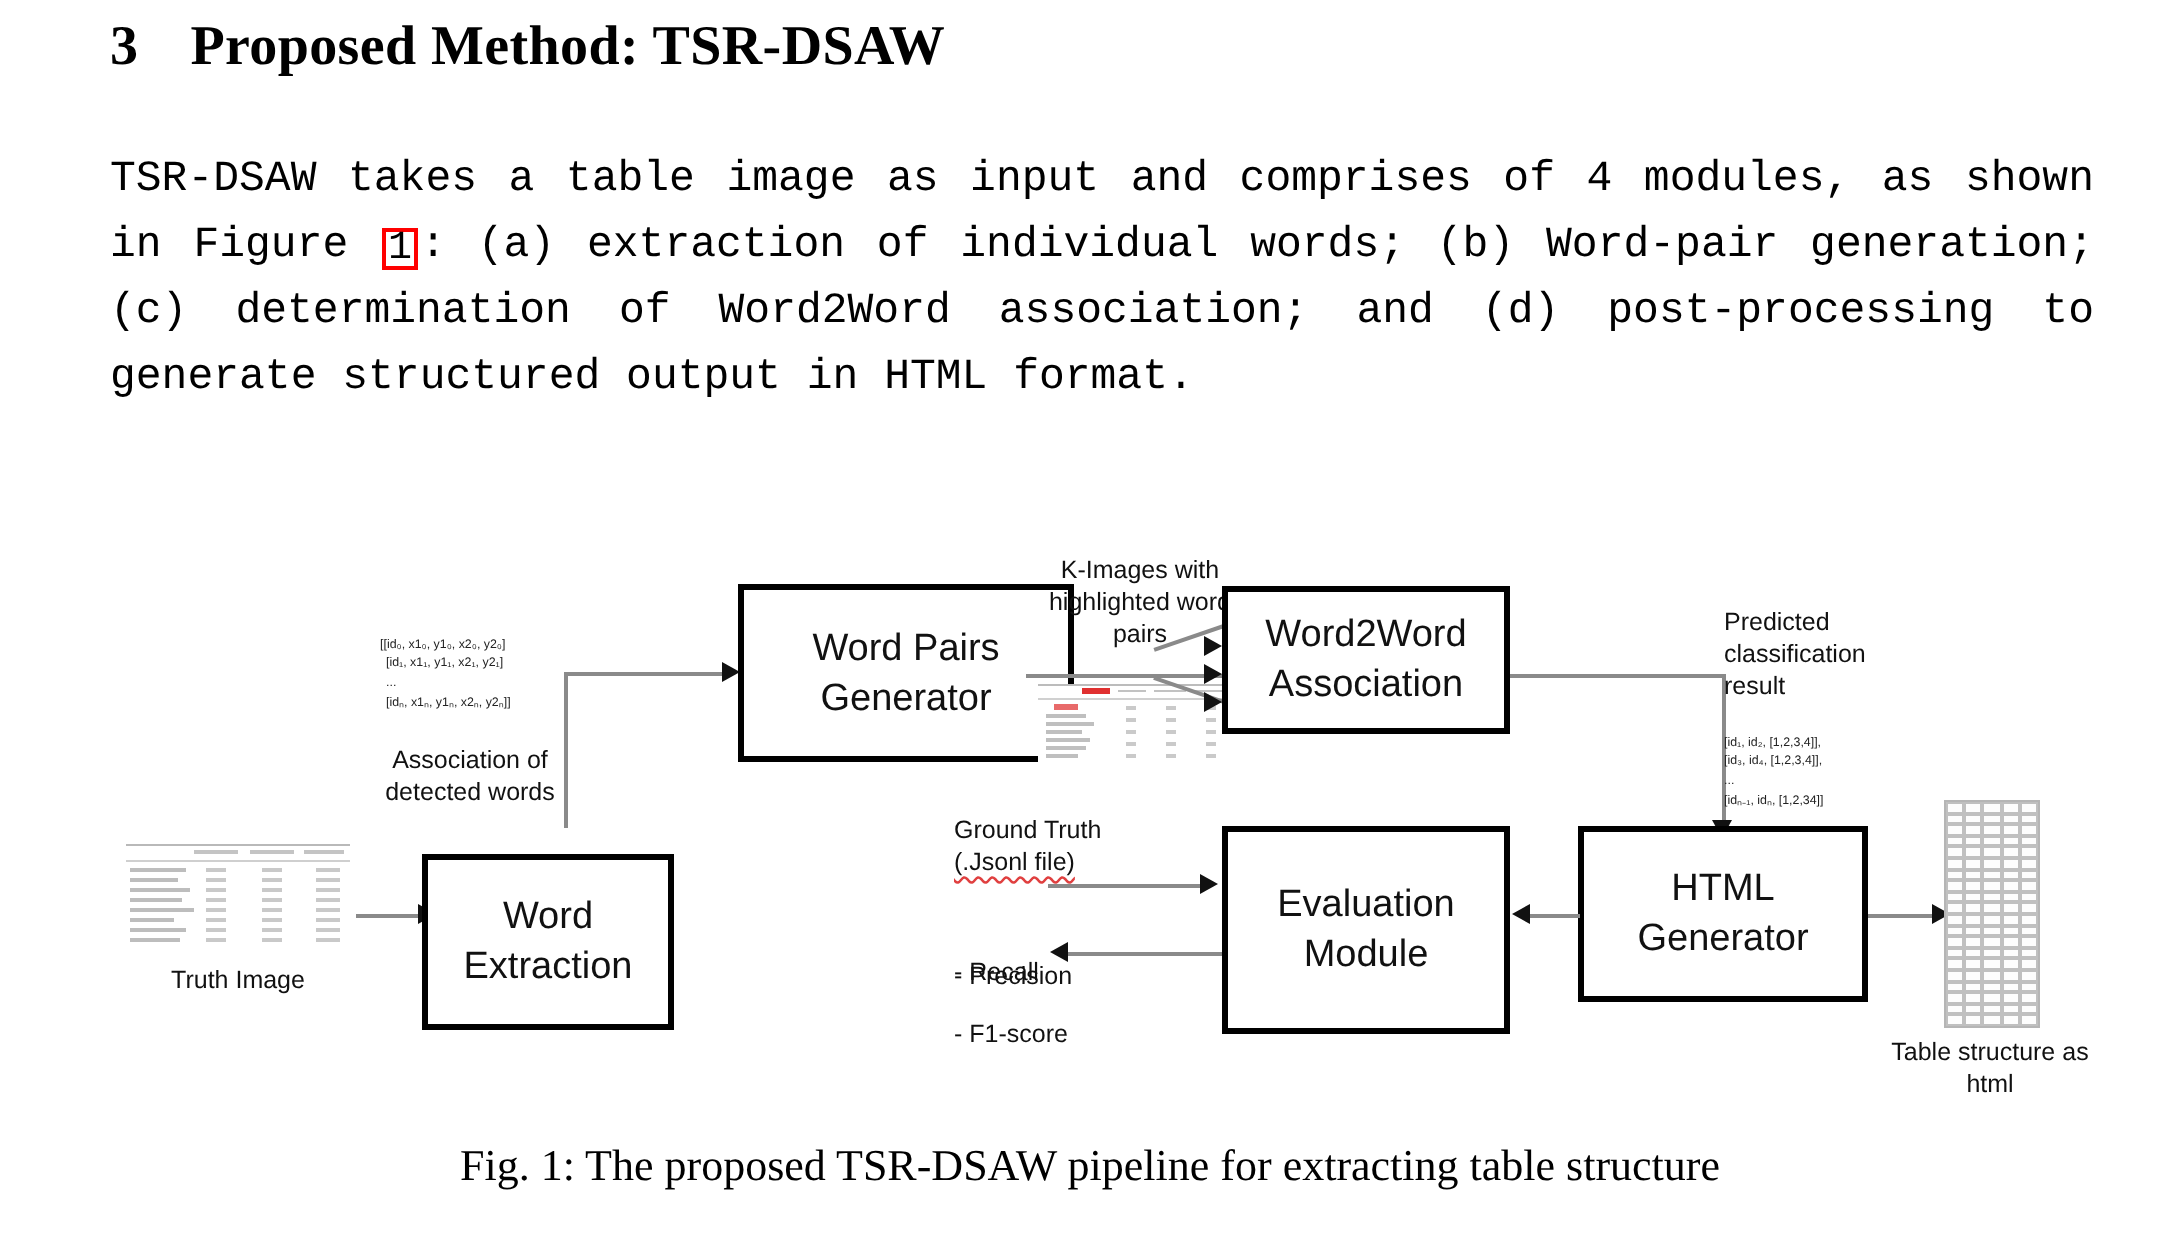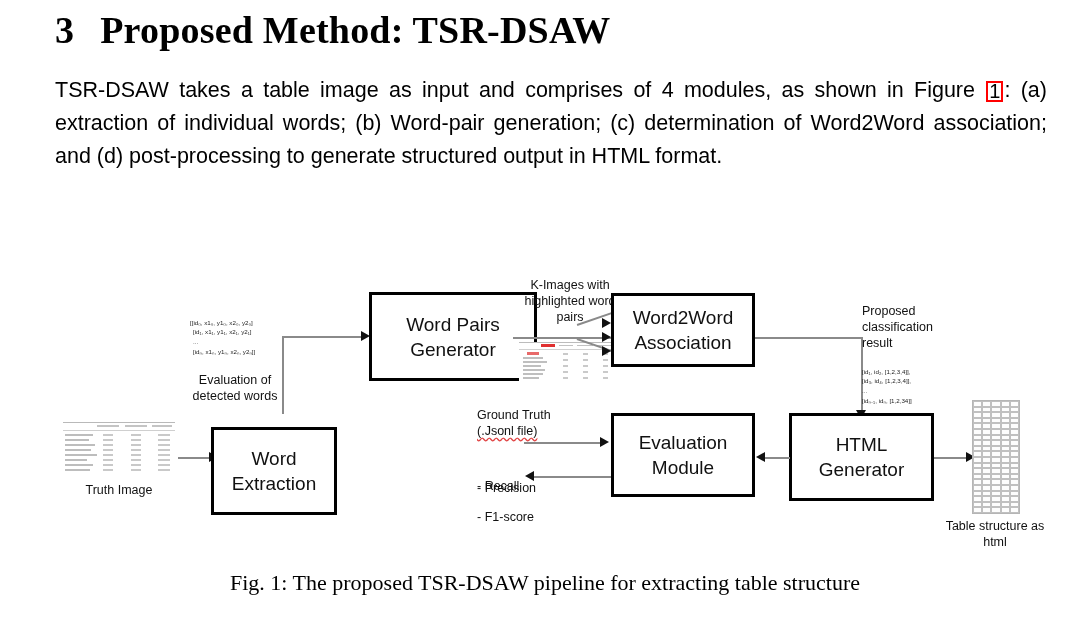--- a/index.html
+++ b/index.html
@@ -10,27 +10,27 @@
     color:#000;
     overflow:hidden;
     position:relative;
   }
   .page{position:relative;width:1090px;height:625px;}
 
   
   .heading{
     position:absolute;left:55px;top:8px;
     font-family:"Liberation Serif", serif;
-    font-weight:bold;font-size:38px;letter-spacing:.2px;
+    font-weight:bold;font-size:28px;letter-spacing:.2px;
     white-space:nowrap;
   }
   .heading .num{margin-right:26px;}
   .para{
     position:absolute;left:55px;top:74px;width:992px;
-    font-family:Liberation Sans, sans-serif;
+    font-family:Liberation Mono, monospace;
     font-size:21.5px;line-height:33px;
     text-align:justify;text-justify:inter-word;
   }
   .reflink{
     display:inline-block;
     border:2px solid #ff0000;
     line-height:17px;
     padding:0 1px;
     margin:0 1px;
     position:relative;top:1px;
@@ -160,21 +160,21 @@
 
     <div class="ln v" style="left:282px;top:86px;height:78px;"></div>
     <div class="ln h" style="left:282px;top:86px;width:84px;"></div>
     <div class="ar r" style="left:361px;top:81px;"></div>
 
     <div class="tiny" style="left:190px;top:69px;">[[id₀, x1₀, y1₀, x2₀, y2₀]</div>
     <div class="tiny" style="left:193px;top:78px;">[id₁, x1₁, y1₁, x2₁, y2₁]</div>
     <div class="tiny dots" style="left:193px;top:88px;">...</div>
     <div class="tiny" style="left:193px;top:98px;">[idₙ, x1ₙ, y1ₙ, x2ₙ, y2ₙ]]</div>
     <div class="note c" style="left:165px;top:122px;width:140px;">
-      <span>Evaluation of</span><br>
+      <span>Association of</span><br>
       <span>detected words</span>
     </div>
 
     <div class="box" style="left:369px;top:42px;width:168px;height:89px;">
       <span>
         <span>Word Pairs</span><br>
         <span>Generator</span>
       </span>
     </div>
 
@@ -227,40 +227,40 @@
         <span>Word2Word</span><br>
         <span>Association</span>
       </span>
     </div>
 
     <div class="ln h" style="left:755px;top:87px;width:108px;"></div>
     <div class="ln v" style="left:861px;top:87px;height:76px;"></div>
     <div class="ar d" style="left:856px;top:160px;"></div>
 
     <div class="note" style="left:862px;top:53px;width:120px;">
-      <span>Proposed</span><br>
+      <span>Predicted</span><br>
       <span>classification</span><br>
       <span>result</span>
     </div>
     <div class="tiny" style="left:862px;top:118px;">[id₁, id₂, [1,2,3,4]],</div>
     <div class="tiny" style="left:862px;top:127px;">[id₃, id₄, [1,2,3,4]],</div>
     <div class="tiny dots" style="left:862px;top:137px;">...</div>
     <div class="tiny" style="left:862px;top:147px;">[idₙ₋₁, idₙ, [1,2,34]]</div>
 
     <div class="box" style="left:789px;top:163px;width:145px;height:88px;">
       <span>
         <span>HTML</span><br>
         <span>Generator</span>
       </span>
     </div>
 
     <div class="ln h" style="left:765px;top:207px;width:25px;"></div>
     <div class="ar l" style="left:756px;top:202px;"></div>
 
-    <div class="box" style="left:611px;top:163px;width:144px;height:84px;">
+    <div class="box" style="left:611px;top:163px;width:144px;height:104px;">
       <span>
         <span>Evaluation</span><br>
         <span>Module</span>
       </span>
     </div>
 
     <div class="ln h" style="left:524px;top:192px;width:77px;"></div>
     <div class="ar r" style="left:600px;top:187px;"></div>
     <div class="note" style="left:477px;top:157px;width:140px;">
       <span>Ground Truth</span><br>

